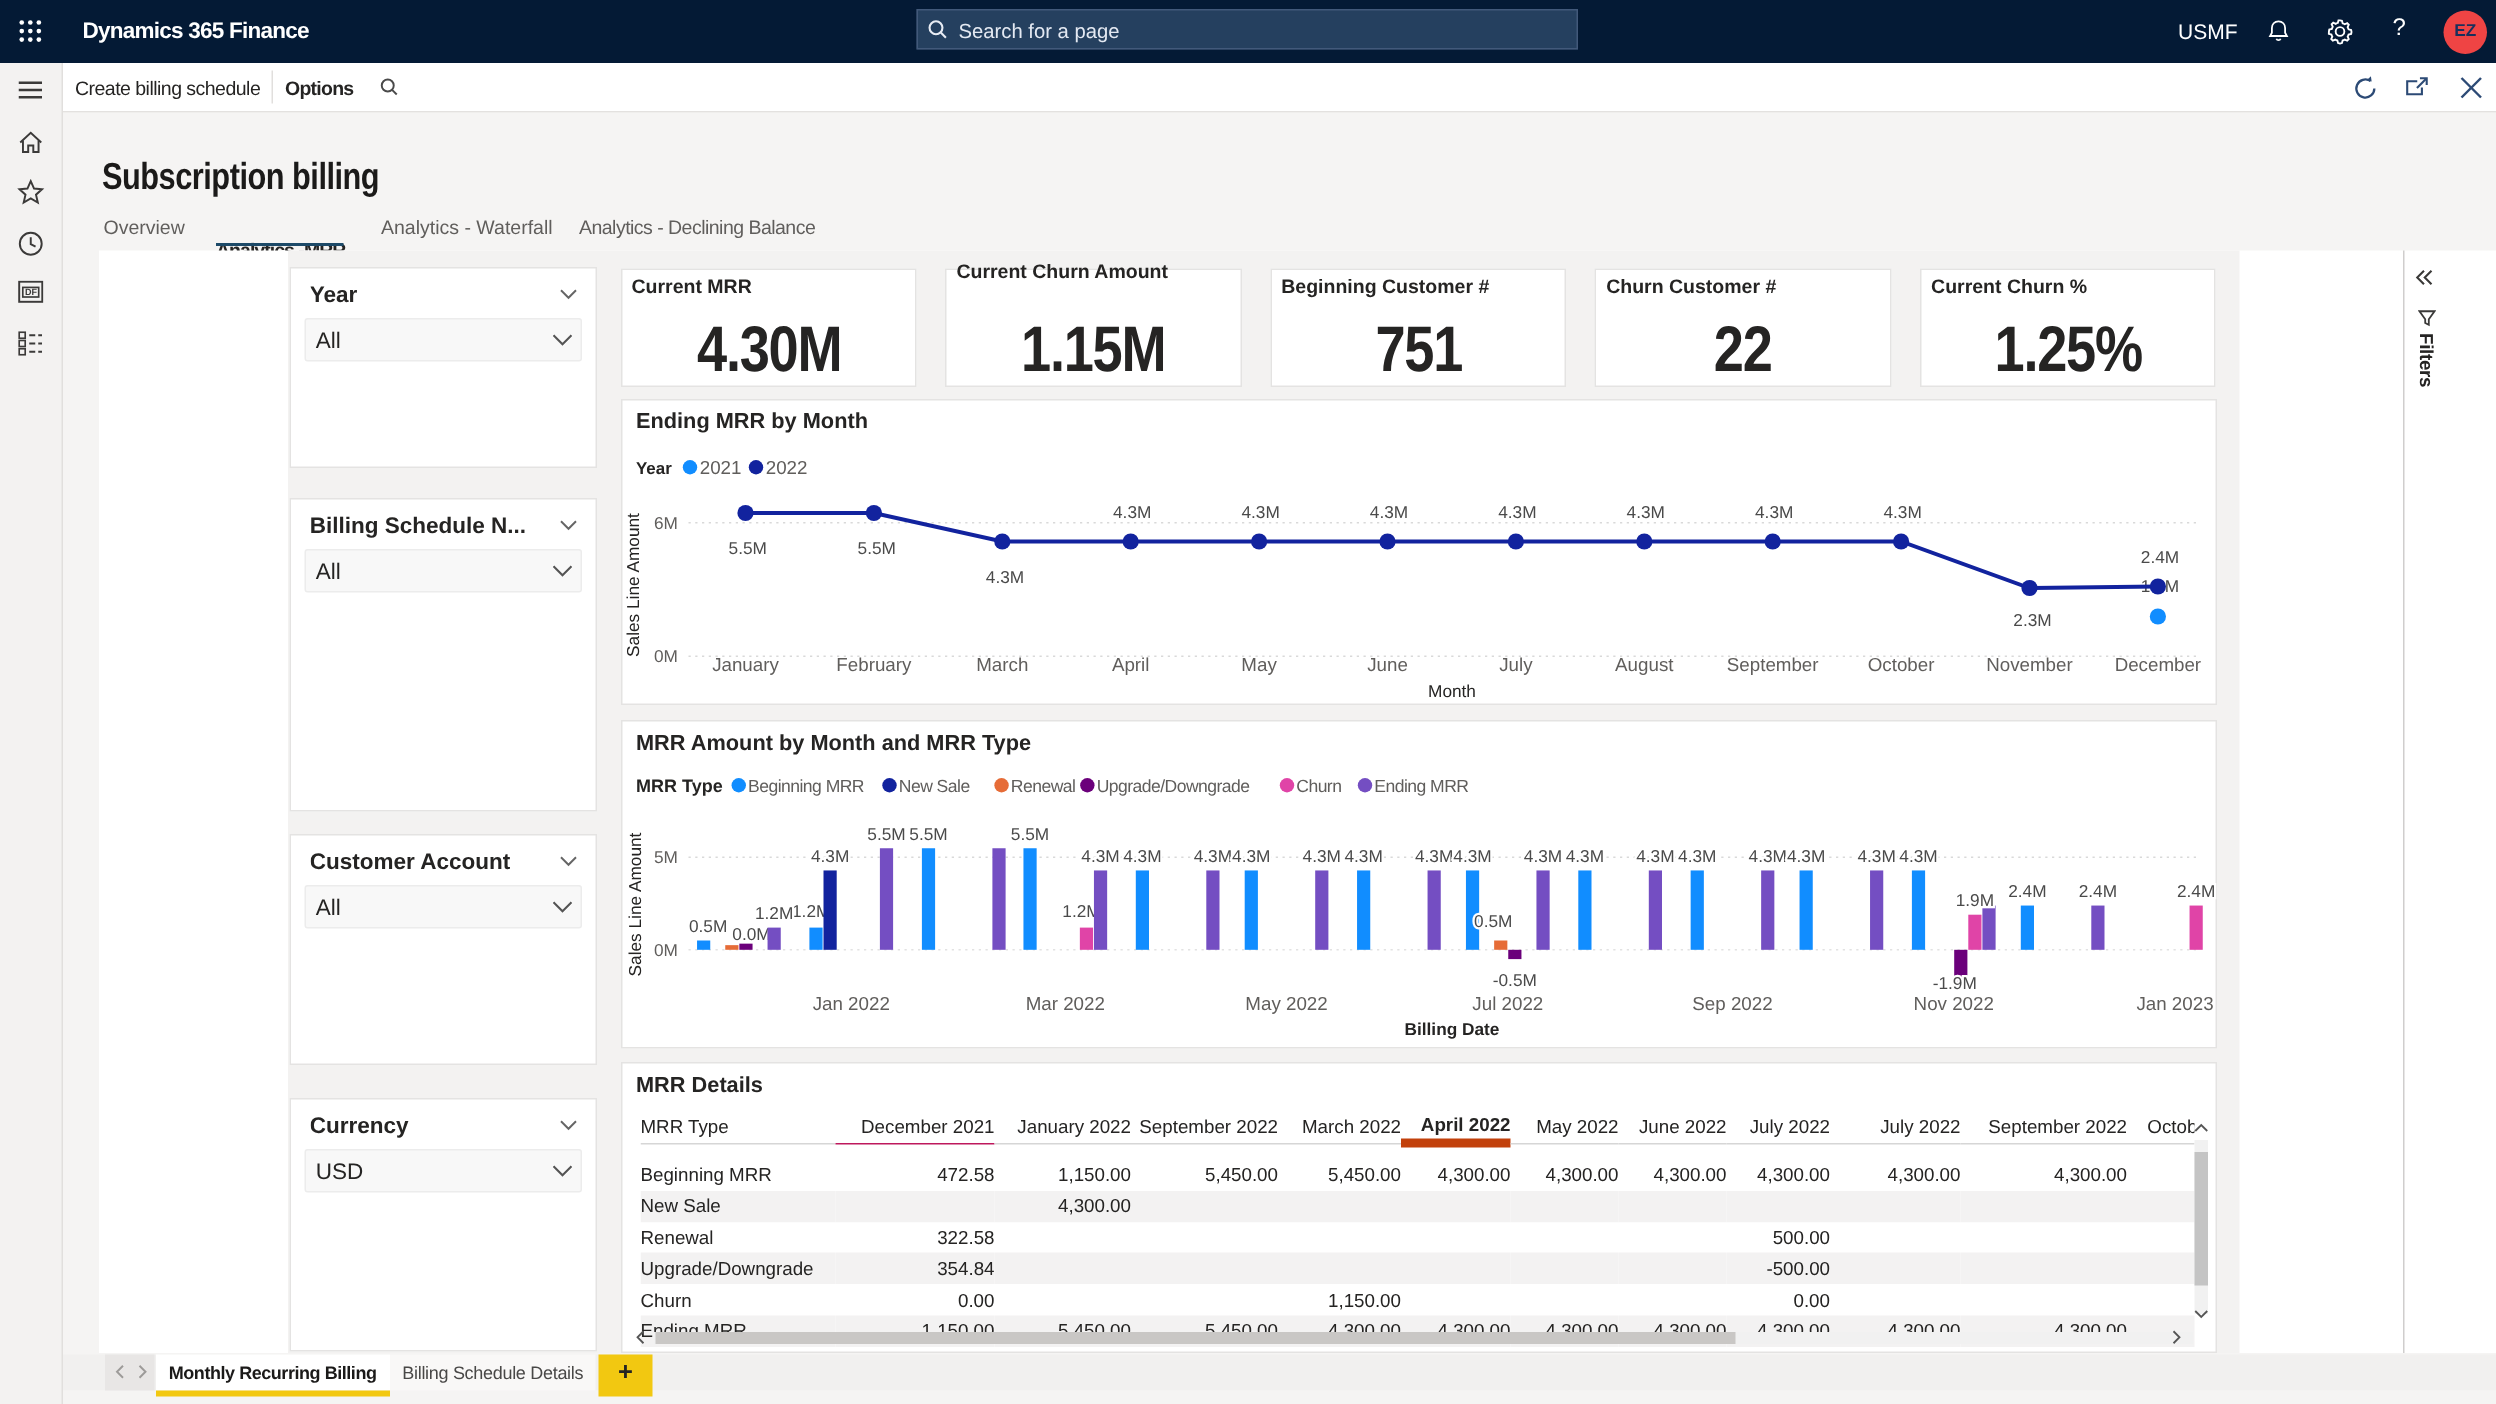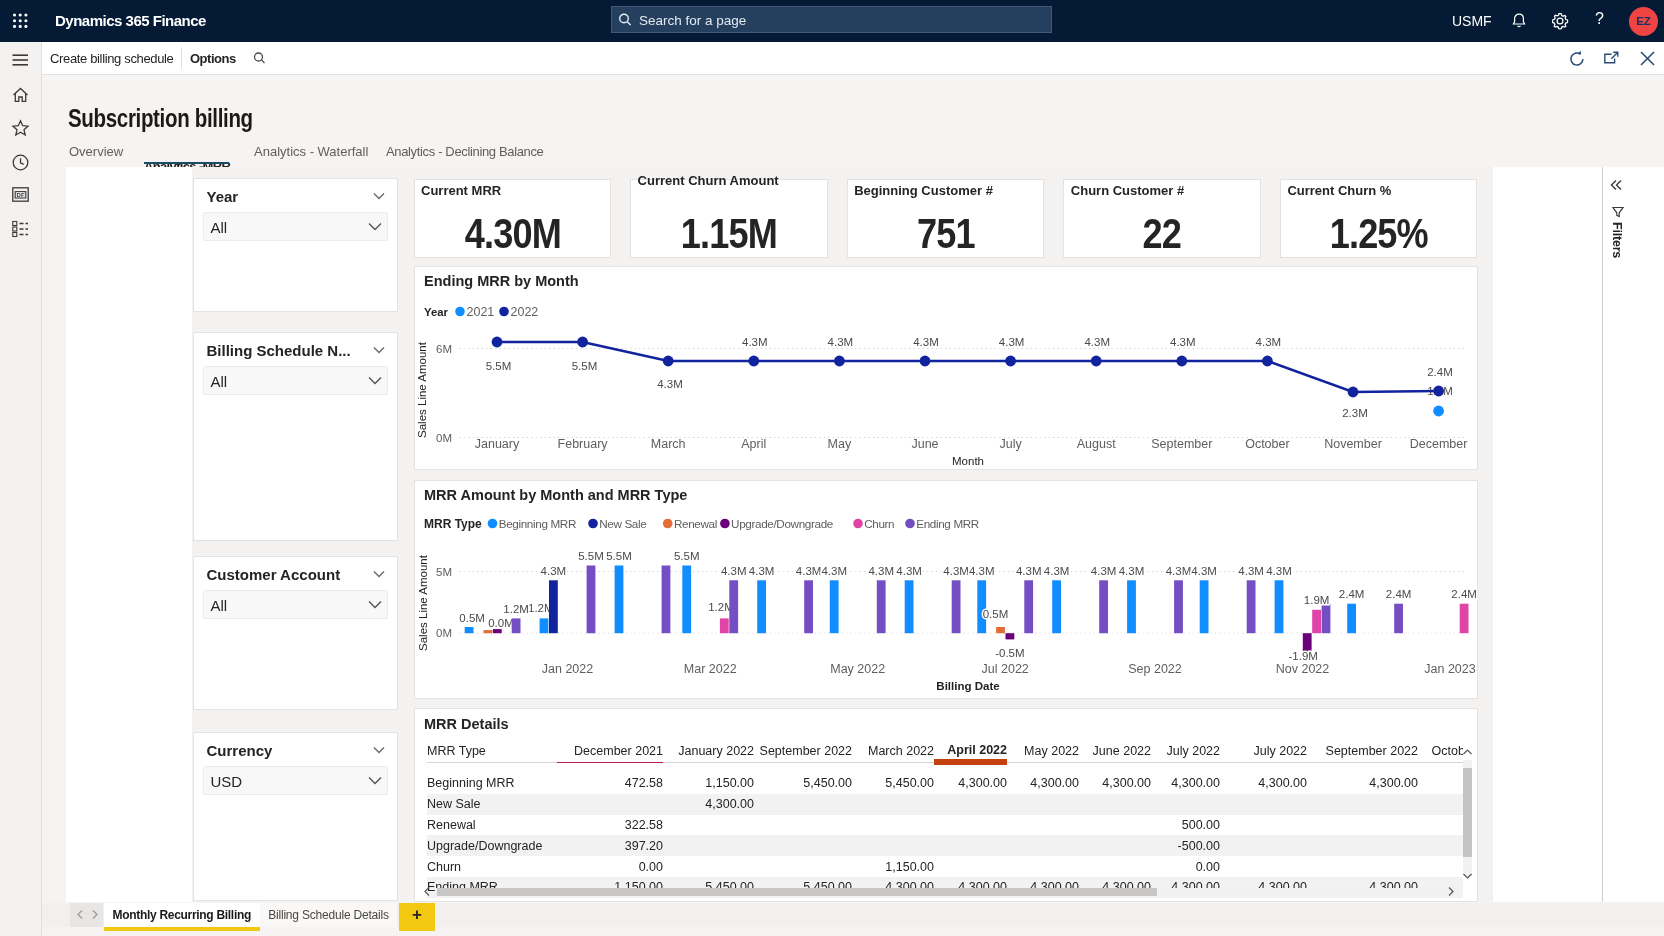--- a/index.html
+++ b/index.html
@@ -383,21 +383,21 @@
           <td style="text-align:right;padding:0;white-space:nowrap;"></td>
           <td style="text-align:right;padding:0;white-space:nowrap;"></td>
           <td style="text-align:right;padding:0;white-space:nowrap;"></td>
           <td style="text-align:right;padding:0;white-space:nowrap;">500.00</td>
           <td style="text-align:right;padding:0;white-space:nowrap;"></td>
           <td style="text-align:right;padding:0;white-space:nowrap;"></td>
           <td style="text-align:right;padding:0;white-space:nowrap;"></td>
         </tr>
         <tr style="height:20.8px;background:#f3f2f2;">
           <td style="padding:0;white-space:nowrap;">Upgrade/Downgrade</td>
-          <td style="text-align:right;padding:0;white-space:nowrap;">397.20</td>
+          <td style="text-align:right;padding:0;white-space:nowrap;">354.84</td>
           <td style="text-align:right;padding:0;white-space:nowrap;"></td>
           <td style="text-align:right;padding:0;white-space:nowrap;"></td>
           <td style="text-align:right;padding:0;white-space:nowrap;"></td>
           <td style="text-align:right;padding:0;white-space:nowrap;"></td>
           <td style="text-align:right;padding:0;white-space:nowrap;"></td>
           <td style="text-align:right;padding:0;white-space:nowrap;"></td>
           <td style="text-align:right;padding:0;white-space:nowrap;">-500.00</td>
           <td style="text-align:right;padding:0;white-space:nowrap;"></td>
           <td style="text-align:right;padding:0;white-space:nowrap;"></td>
           <td style="text-align:right;padding:0;white-space:nowrap;"></td>

